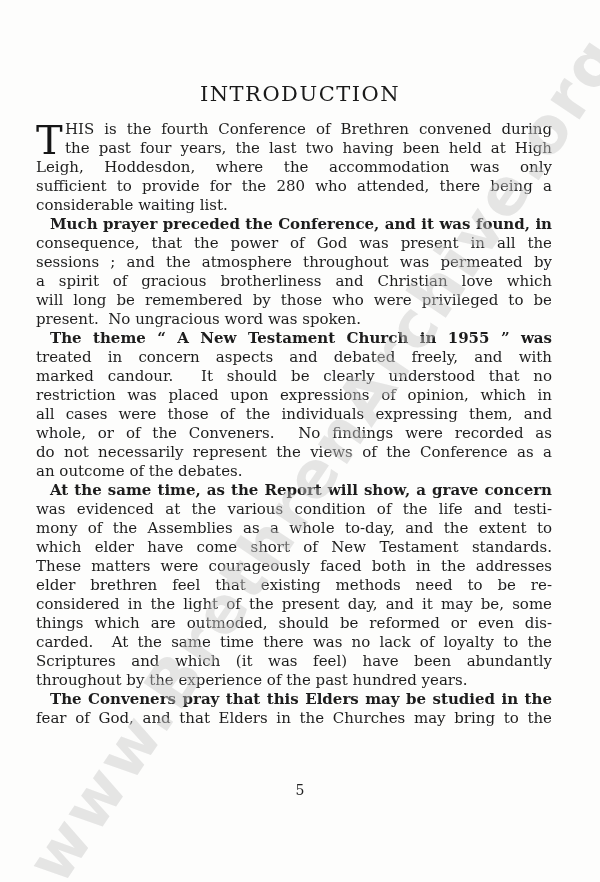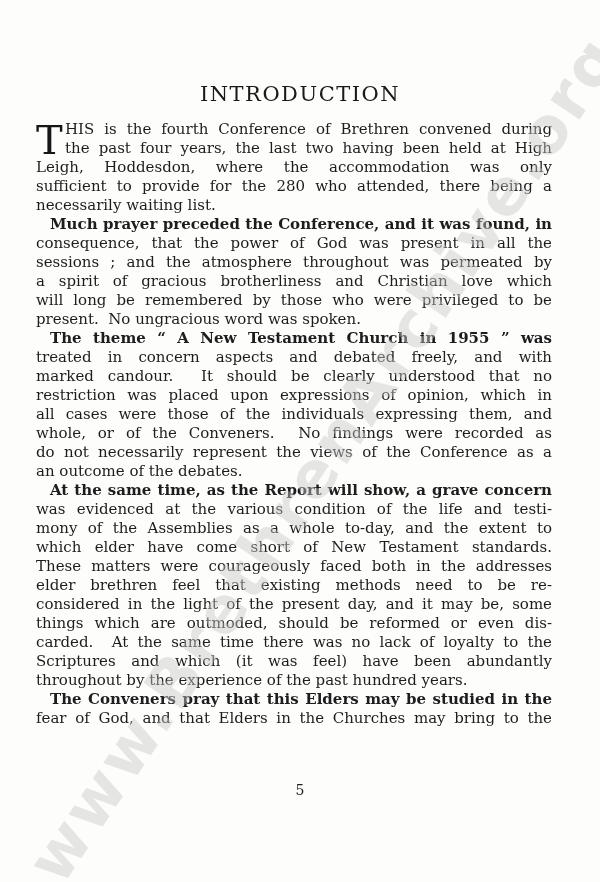--- a/index.html
+++ b/index.html
@@ -98,21 +98,21 @@
 <div class="page">
   <h1 class="title">INTRODUCTION</h1>
 
   <div class="content">
       <div class="paragraph">
         <span class="dropcap">T</span>
         <div class="line dc-indent">HIS is the fourth Conference of Brethren convened during</div>
         <div class="line dc-indent">the past four years, the last two having been held at High</div>
         <div class="line">Leigh, Hoddesdon, where the accommodation was only</div>
         <div class="line">sufficient to provide for the 280 who attended, there being a</div>
-        <div class="line last">necessarily waiting list.</div>
+        <div class="line last">considerable waiting list.</div>
       </div>
       <div class="paragraph">
         <div class="line indent">Much prayer preceded the Conference, and it was found, in</div>
         <div class="line">consequence, that the power of God was present in all the</div>
         <div class="line">sessions ; and the atmosphere throughout was permeated by</div>
         <div class="line">a spirit of gracious brotherliness and Christian love which</div>
         <div class="line">will long be remembered by those who were privileged to be</div>
         <div class="line last">present.&nbsp; No ungracious word was spoken.</div>
       </div>
       <div class="paragraph">

